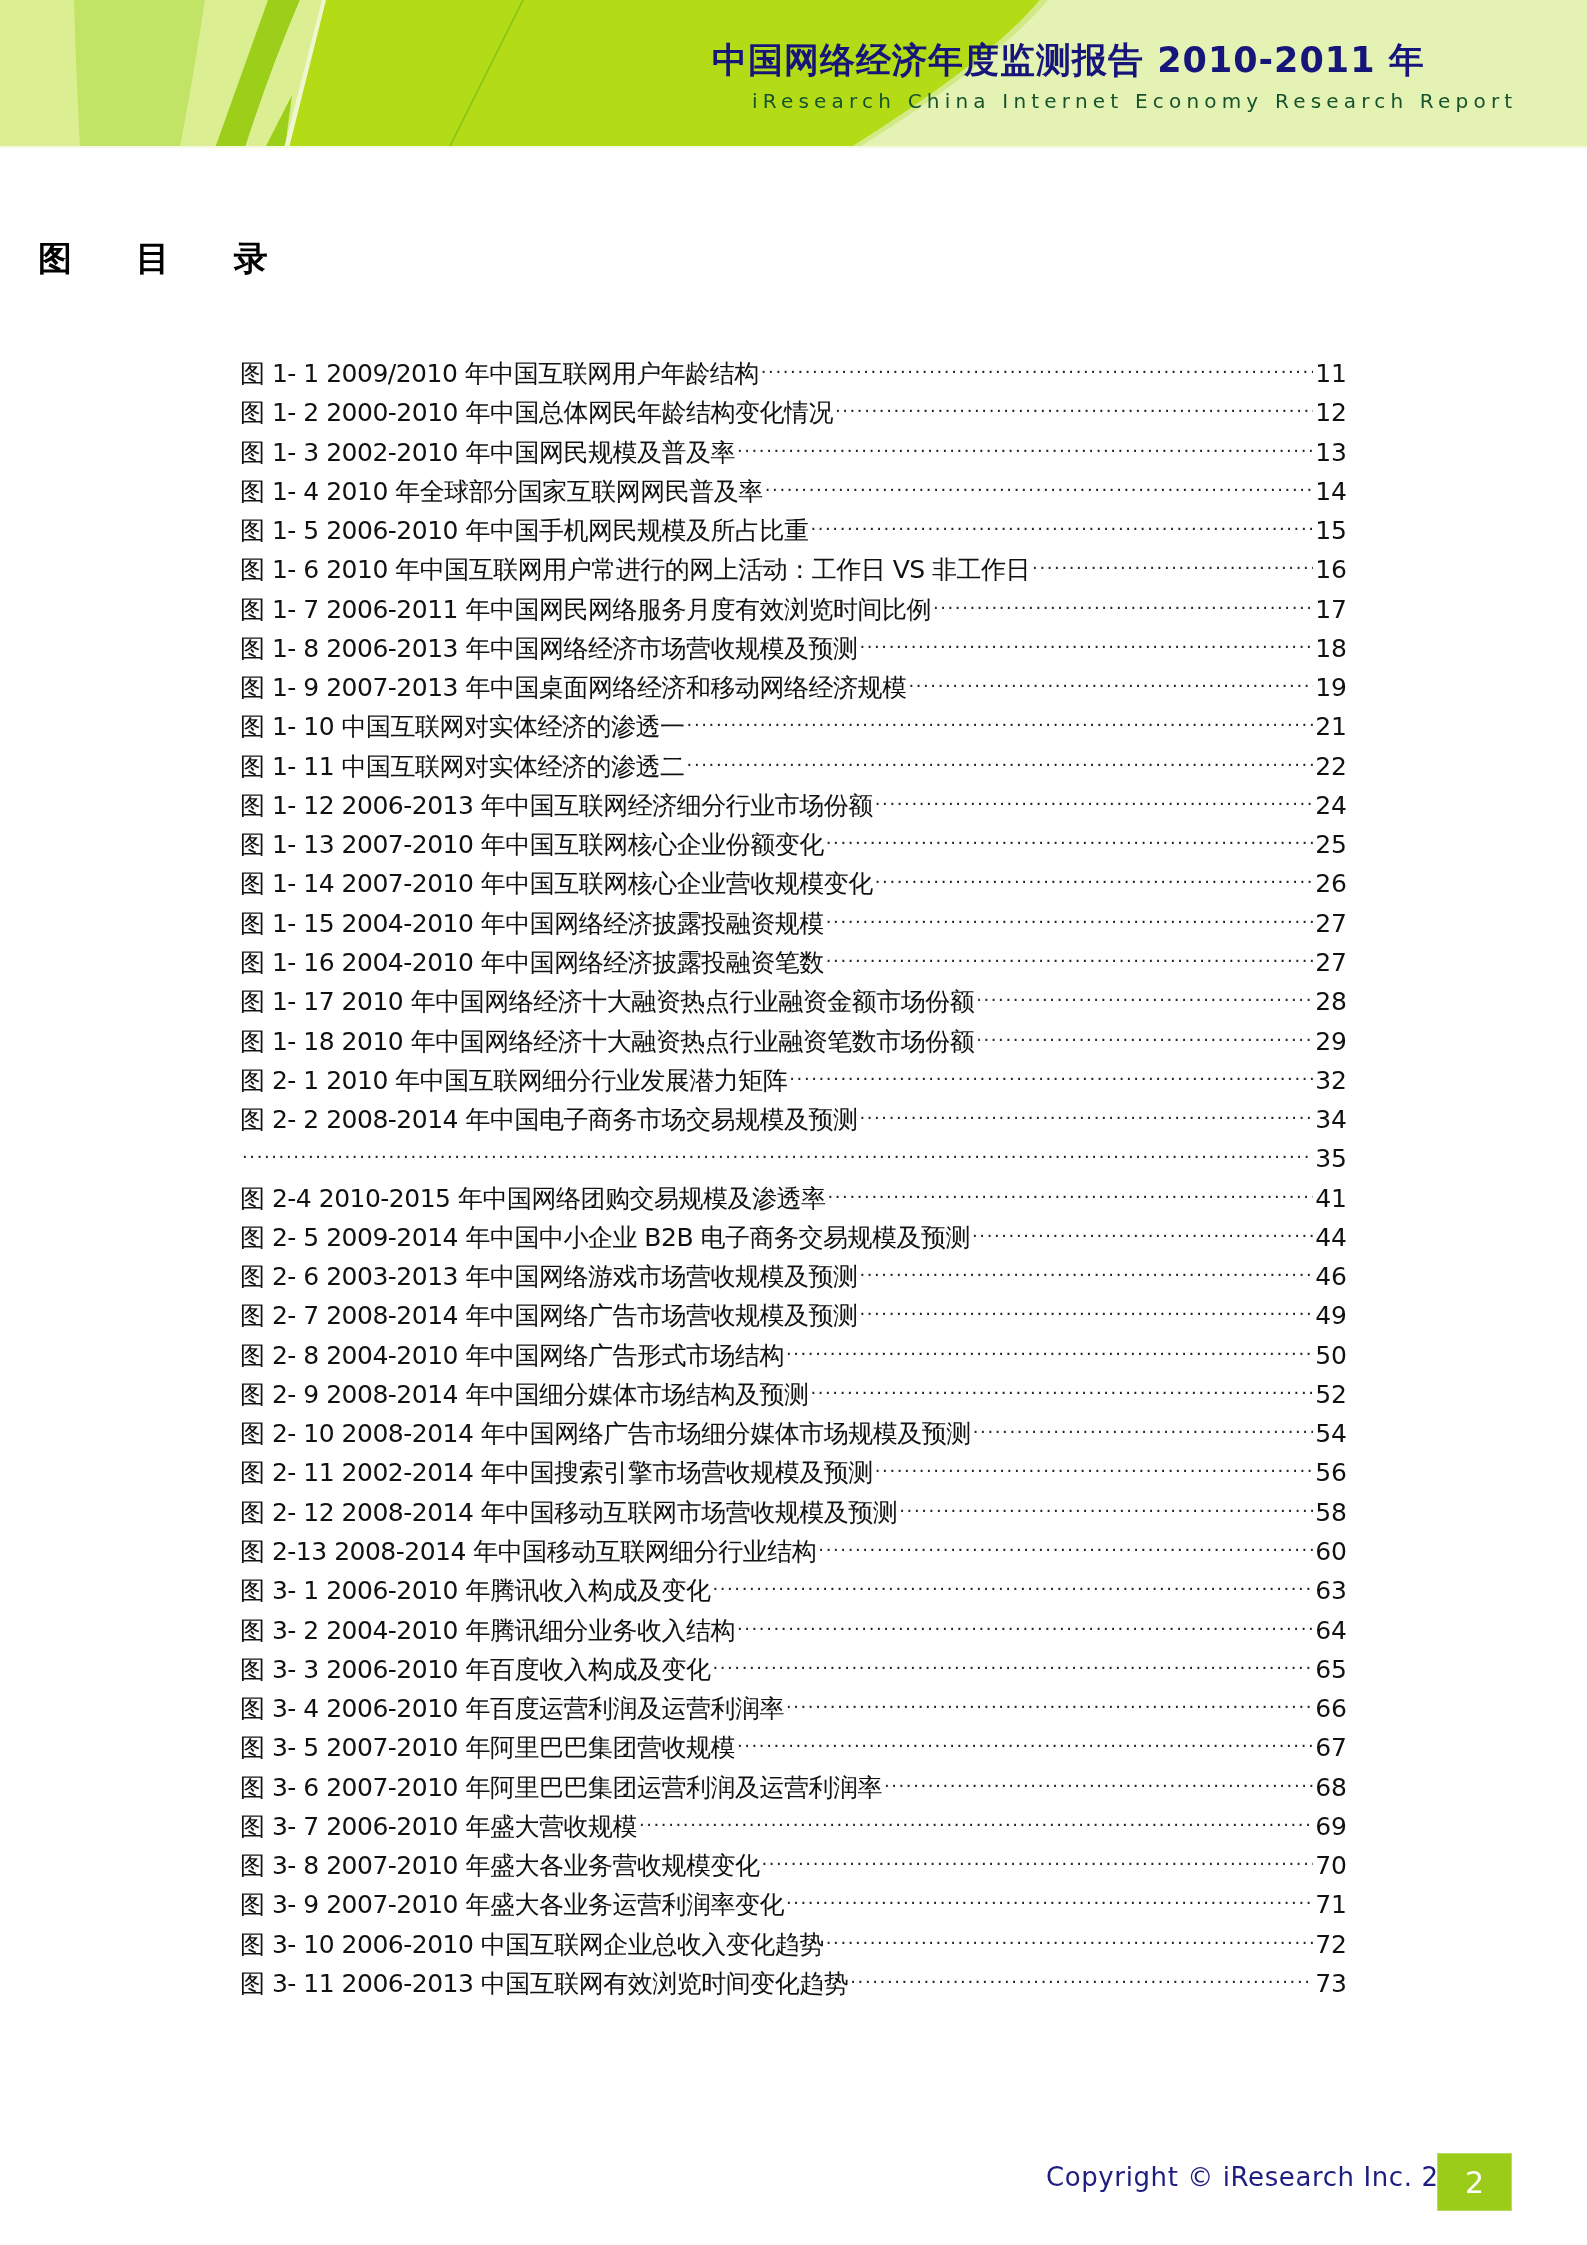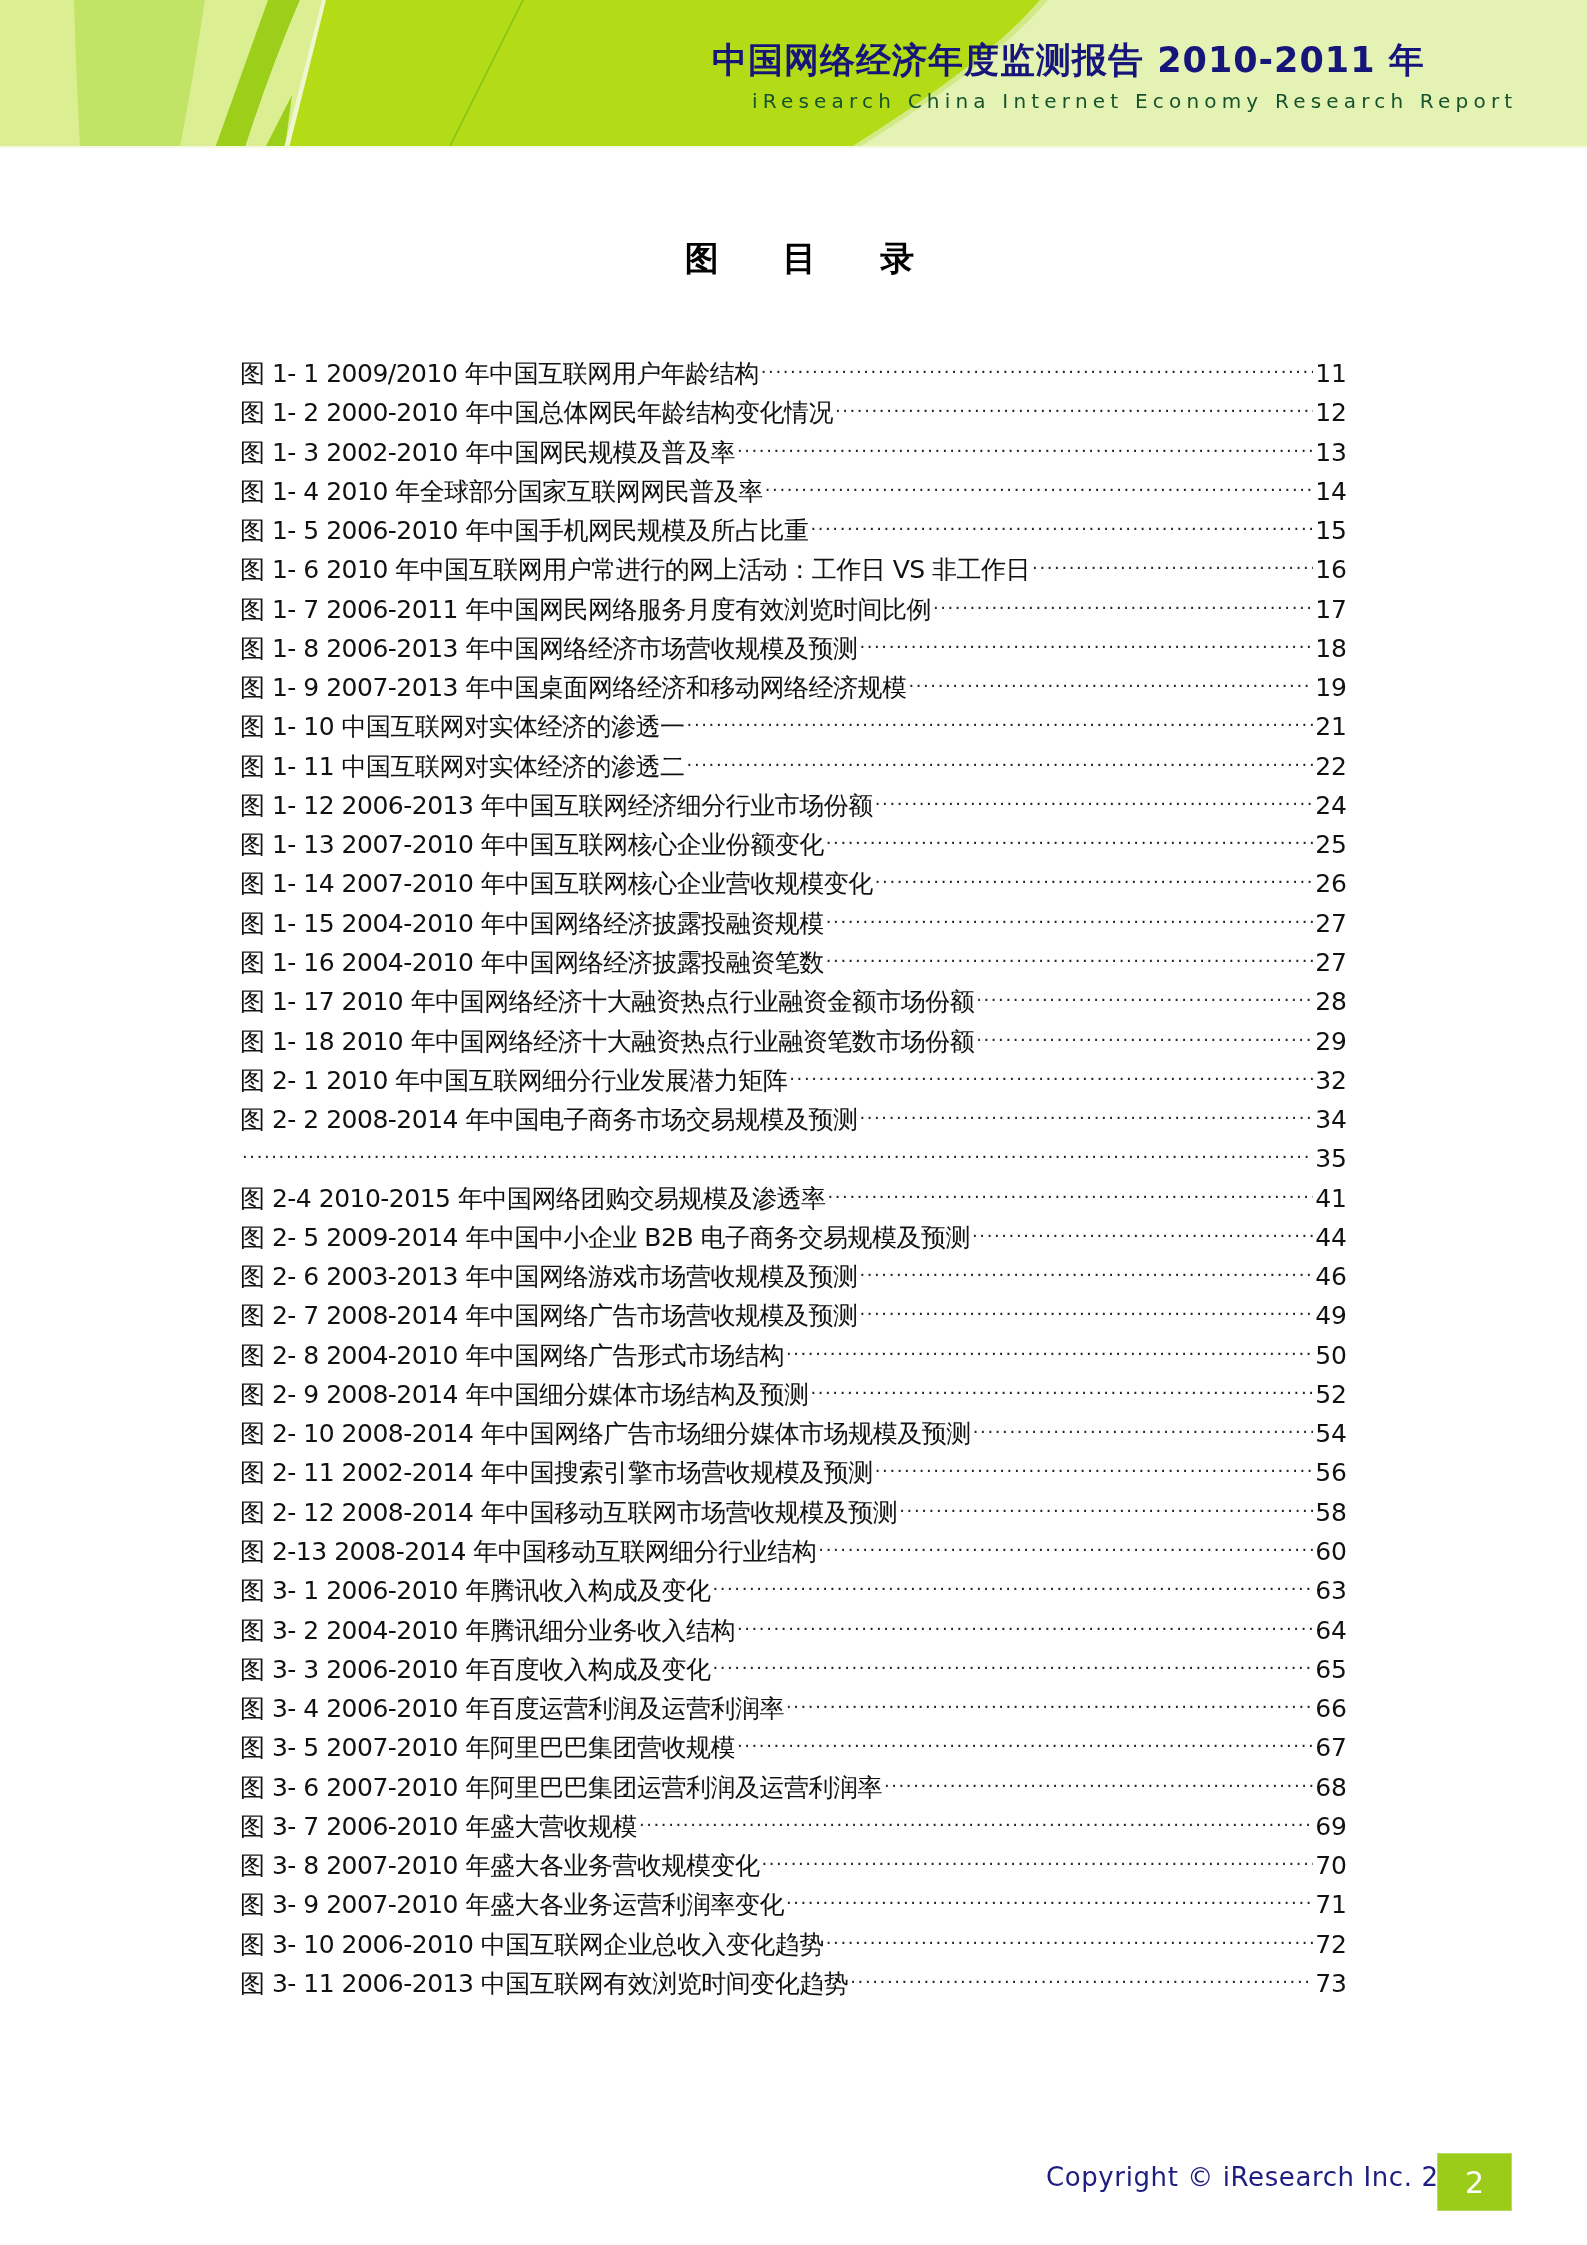--- a/index.html
+++ b/index.html
@@ -4,21 +4,21 @@
 <style>
   html, body { margin:0; padding:0; }
   body { width:1587px; height:2245px; position:relative; background:#ffffff; overflow:hidden;
          font-family:"DejaVu Sans", "Liberation Sans", sans-serif; color:#111; }
   .header { position:absolute; left:0; top:0; width:1587px; height:148px; background:#e4f2b4; overflow:hidden;padding-left:39px; }
   .header svg { position:absolute; left:0; top:0; }
   .header-title { position:absolute; left:712px; top:38px; width:846px; font-size:35px; line-height:44px;
                   color:#16167a; font-weight:bold; white-space:nowrap; letter-spacing:1px; text-align:justify; }
   .header-subtitle { position:absolute; left:752px; top:89px; width:846px; font-size:20px; line-height:24px;
                      color:#14532d; letter-spacing:5.2px; white-space:nowrap; font-family:"DejaVu Sans", sans-serif; }
-  .page-heading { position:absolute; left:0; width:1587px; top:236px; text-align:center; font-size:34px;
+  .page-heading { position:absolute; left:0; width:1587px; top:236px; text-align:left; font-size:34px;
                   font-weight:bold; line-height:44px; letter-spacing:26px; color:#000; padding-left:38px; box-sizing:border-box; }
   .toc { position:absolute; left:240px; top:322px; width:1107px; }
   .toc-row { display:flex; align-items:baseline; height:39.27px; font-size:25px; line-height:39px; color:#111; white-space:nowrap; }
   .toc-label { flex:0 0 auto; letter-spacing:-0.5px; }
   .toc-leader { flex:1 1 auto; overflow:hidden; margin:0 2px; height:39px; position:relative; }
   .toc-leader::before { content:"......................................................................................................................................................................................................................"; position:absolute; left:0; bottom:6px; font-size:18px; letter-spacing:1.6px; color:#222; line-height:18px; white-space:nowrap; }
   .toc-page { flex:0 0 auto; text-align:right; min-width:30px;margin-top:32px; }
   .footer-copy { position:absolute; left:1046px; top:2162px; font-size:26px; line-height:30px; color:#1e1e80;
                  white-space:nowrap; letter-spacing:0.6px; }
   .footer-page { position:absolute; left:1437px; top:2153px; width:75px; height:58px; background:#9bcc1a;

